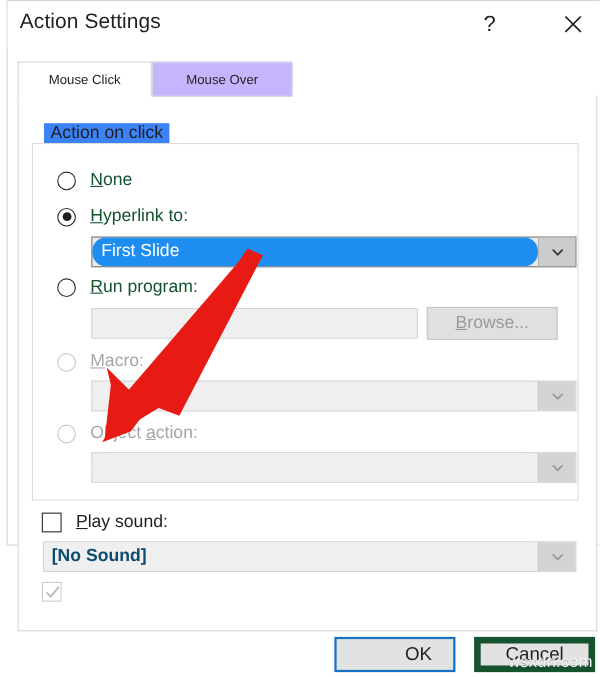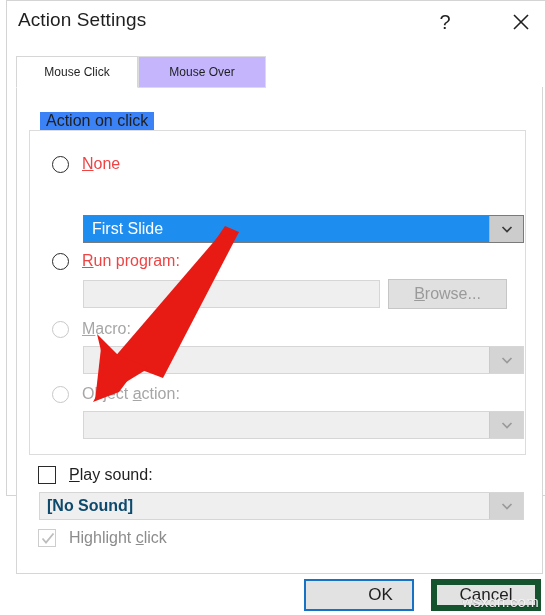--- a/index.html
+++ b/index.html
@@ -169,21 +169,21 @@
     height: 8px;
     border-radius: 50%;
     background: #1f1f1f;
   }
   .radio.disabled {
     border-color: #c8c8c8;
   }
   .radio-label {
     margin-left: 13px;
     font-size: 16px;
-    color: #ef4444;
+    color: #14532d;
     white-space: nowrap;
   }
   .radio-label.disabled { color: #a6a6a6; }
   .ac { text-decoration: underline; text-underline-offset: 1px; }
 
   #row-none        { top: 152px; }
   #row-hyperlink   { top: 185px; }
   #row-runprogram  { top: 249px; }
   #row-runmacro    { top: 317px; }
   #row-objectaction{ top: 382px; }
@@ -198,20 +198,21 @@
   }
   .combo .field {
     flex: 1 1 auto;
     box-sizing: border-box;
     display: flex;
     align-items: center;
     padding-left: 7px;
     font-size: 16px;
     overflow: hidden;
     white-space: nowrap;
+    border-radius: 12px;
   }
   .combo .arrow {
     flex: 0 0 34px;
     box-sizing: border-box;
     display: flex;
     align-items: center;
     justify-content: center;
   }
   .combo .arrow svg { display: block; }
 
@@ -402,20 +403,24 @@
   </div>
 
   <div id="groupbox"></div>
   <div id="groupbox-legend">Action on click</div>
 
   <div id="row-none" class="radio-row">
     <span class="radio"></span>
     <span class="radio-label"><span class="ac">N</span>one</span>
   </div>
 
+  <div id="row-hyperlink" class="radio-row">
+    <span class="radio checked"></span>
+    <span class="radio-label"><span class="ac">H</span>yperlink to:</span>
+  </div>
 
   <div id="combo-hyperlink" class="combo">
     <div class="field">First Slide</div>
     <div class="arrow">
       <svg width="16" height="16" viewBox="0 0 16 16" aria-hidden="true">
         <polyline points="3.5,6 8,10.5 12.5,6" fill="none" stroke="#3a3a3a" stroke-width="1.7"></polyline>
       </svg>
     </div>
   </div>
 
@@ -471,21 +476,20 @@
       </svg>
     </div>
   </div>
 
   <div id="row-highlight" class="check-row">
     <span class="checkbox disabled">
       <svg width="16" height="17" viewBox="0 0 16 17" aria-hidden="true">
         <polyline points="2.5,8.5 6,12.5 13.5,3.5" fill="none" stroke="#bdbdbd" stroke-width="1.8"></polyline>
       </svg>
     </span>
-    <span class="check-label disabled">Highlight <span class="ac">c</span>lick</span>
   </div>
 
   <div id="ok-button" class="dlg-button">
     <span>OK</span>
   </div>
   <div id="cancel-button" class="dlg-button">
     <span>Cancel</span>
   </div>
 
   <svg id="annotation-arrow" viewBox="0 0 200 205">

